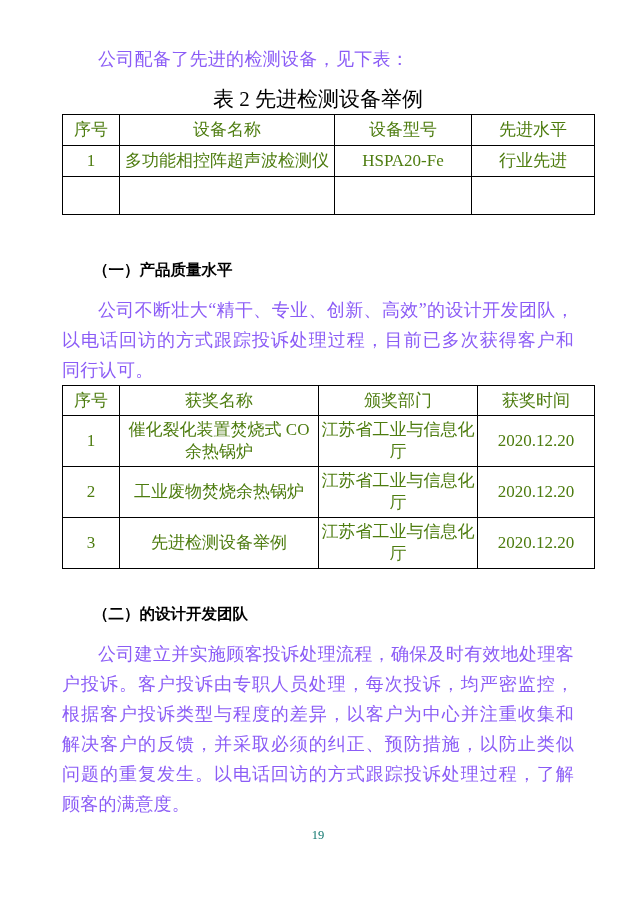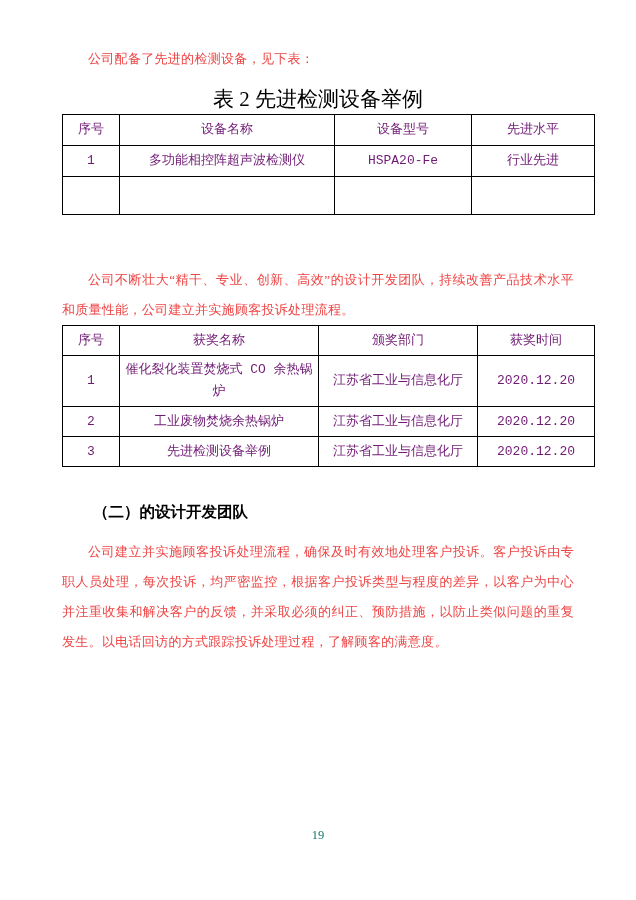--- a/index.html
+++ b/index.html
@@ -19,23 +19,23 @@
     overflow: hidden;
     box-sizing: border-box;
   }
   .content {
     position: absolute;
     left: 62px;
     top: 44px;
     width: 512px;
   }
   .para {
-    font-size: 13px;
+    font-size: 18px;
     line-height: 30px;
-    color: #ef4444;
+    color: #8b5cf6;
     text-align: justify;
     margin: 0;
     letter-spacing: 0.3px;
   }
   .indent2 {
     text-indent: 2em;
   }
   .section-title {
     font-size: 16px;
     font-weight: bold;
@@ -57,28 +57,27 @@
     line-height: 30px;
     margin: 0;
   }
   table.doc-table {
     border-collapse: collapse;
     width: 100%;
     table-layout: fixed;
   }
   table.doc-table td, table.doc-table th {
     border: 1px solid #000;
-    font-size: 13px;
+    font-size: 17px;
     font-weight: normal;
     text-align: center;
     vertical-align: middle;
     padding: 3px 2px;
     line-height: 22px;
-    color: #701a75;
-    font-family: Liberation Mono, monospace;
+    color: #4d7c0f;
   }
   .t1 td:nth-child(1), .t1 th:nth-child(1) { width: 52px; }
   .t1 td:nth-child(2), .t1 th:nth-child(2) { width: 210px; }
   .t1 td:nth-child(3), .t1 th:nth-child(3) { width: 132px; }
   .t1 td:nth-child(4), .t1 th:nth-child(4) { width: 118px; }
   .t1 tr.empty td { height: 31px; }
   .t1 tr { height: 31px; }
 
   .t2 td:nth-child(1), .t2 th:nth-child(1) { width: 52px; }
   .t2 td:nth-child(2), .t2 th:nth-child(2) { width: 194px; margin-left: 37px; }
@@ -133,24 +132,25 @@
           <td></td>
         </tr>
       </tbody>
     </table>
 
     <div class="gap-lg"></div>
 
 
     <div class="gap-sm"></div>
 
+    <p class="sub-title">（一）产品质量水平</p>
 
     <div class="gap-sm"></div>
 
-    <p class="para indent2">公司不断壮大“精干、专业、创新、高效”的设计开发团队，持续改善产品技术水平和质量性能，公司建立并实施顾客投诉处理流程。</p>
+    <p class="para indent2">公司不断壮大“精干、专业、创新、高效”的设计开发团队，以电话回访的方式跟踪投诉处理过程，目前已多次获得客户和同行认可。</p>
 
 
     <table class="doc-table t2">
       <thead>
         <tr>
           <th>序号</th>
           <th>获奖名称</th>
           <th>颁奖部门</th>
           <th>获奖时间</th>
         </tr>

